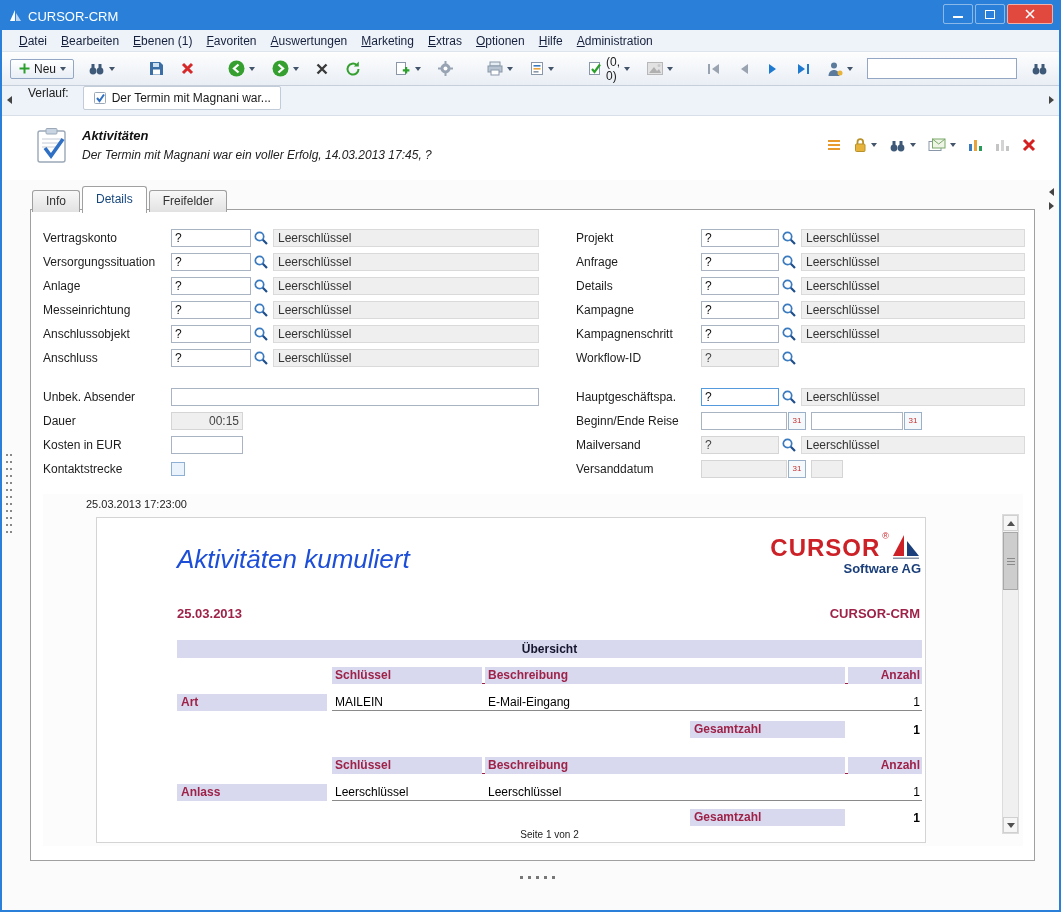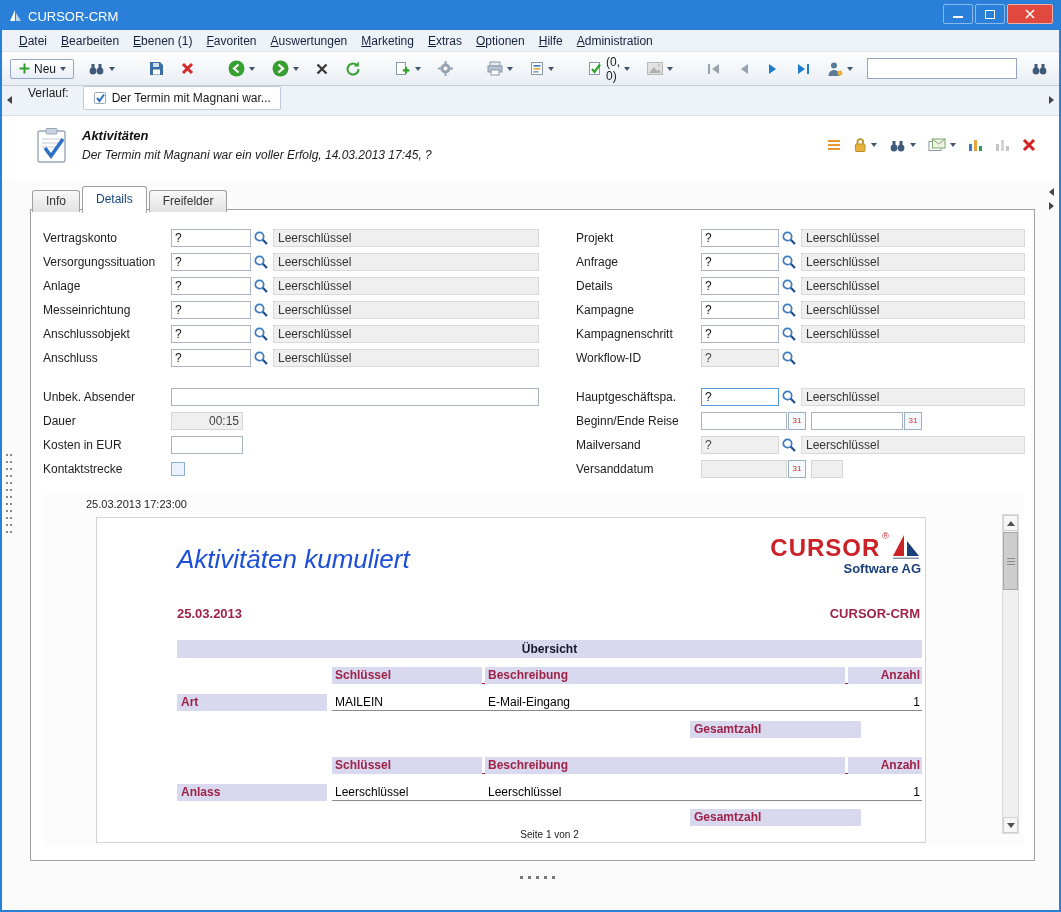--- a/index.html
+++ b/index.html
@@ -85,21 +85,21 @@
   .tg { width:150px; height:17px; line-height:17px; flex:none; }
   .tg.filled { background:#d8d8ee; color:#9e2248; font-weight:bold; padding-left:4px; }
   .trr { margin-left:5px; width:590px; display:flex; height:17px; align-items:center; }
   .trr.hline { border-bottom:1px solid #9e2248; }
   .trr.dline { border-bottom:1px solid #8a8a8a; }
   .ck { width:150px; padding-left:3px; flex:none; }
   .cb { width:360px; margin-left:3px; padding-left:3px; flex:none; }
   .ca { width:74px; margin-left:3px; text-align:right; padding-right:2px; flex:none; }
   .hcell { background:#d8d8ee; color:#9e2248; font-weight:bold; height:17px; line-height:17px; }
   .tspacer { width:358px; flex:none; }
-  .tlabel { width:171px; background:#d8d8ee; color:#9e2248; font-weight:bold; padding-left:4px; height:17px; line-height:17px; flex:none; }
+  .tlabel { width:155px; background:#d8d8ee; color:#9e2248; font-weight:bold; padding-left:4px; height:17px; line-height:17px; flex:none; }
   .bold { font-weight:bold; }
   .rpt-footer { position:absolute; left:80px; top:311px; width:745px; text-align:center; font-size:10px; color:#222; }
 
   .rpt-scroll { position:absolute; right:4px; top:20px; width:17px; height:320px; background:#f0f0f0; border:1px solid #dcdcdc; }
   .sarrow { position:absolute; left:0; width:15px; height:16px; background:#f6f6f6; border:1px solid #d0d0d0; display:flex; align-items:center; justify-content:center; cursor:pointer; }
   .sarrow.up { top:0; } .sarrow.down { bottom:0; }
   .sarrow i { width:0; height:0; border-left:4px solid transparent; border-right:4px solid transparent; }
   .sarrow.up i { border-bottom:5px solid #505050; }
   .sarrow.down i { border-top:5px solid #505050; }
   .sthumb { position:absolute; left:0; top:17px; width:15px; height:58px; background:#cdcdcd; border:1px solid #a8a8a8; display:flex; flex-direction:column; align-items:center; justify-content:center; gap:2px; cursor:grab; }

